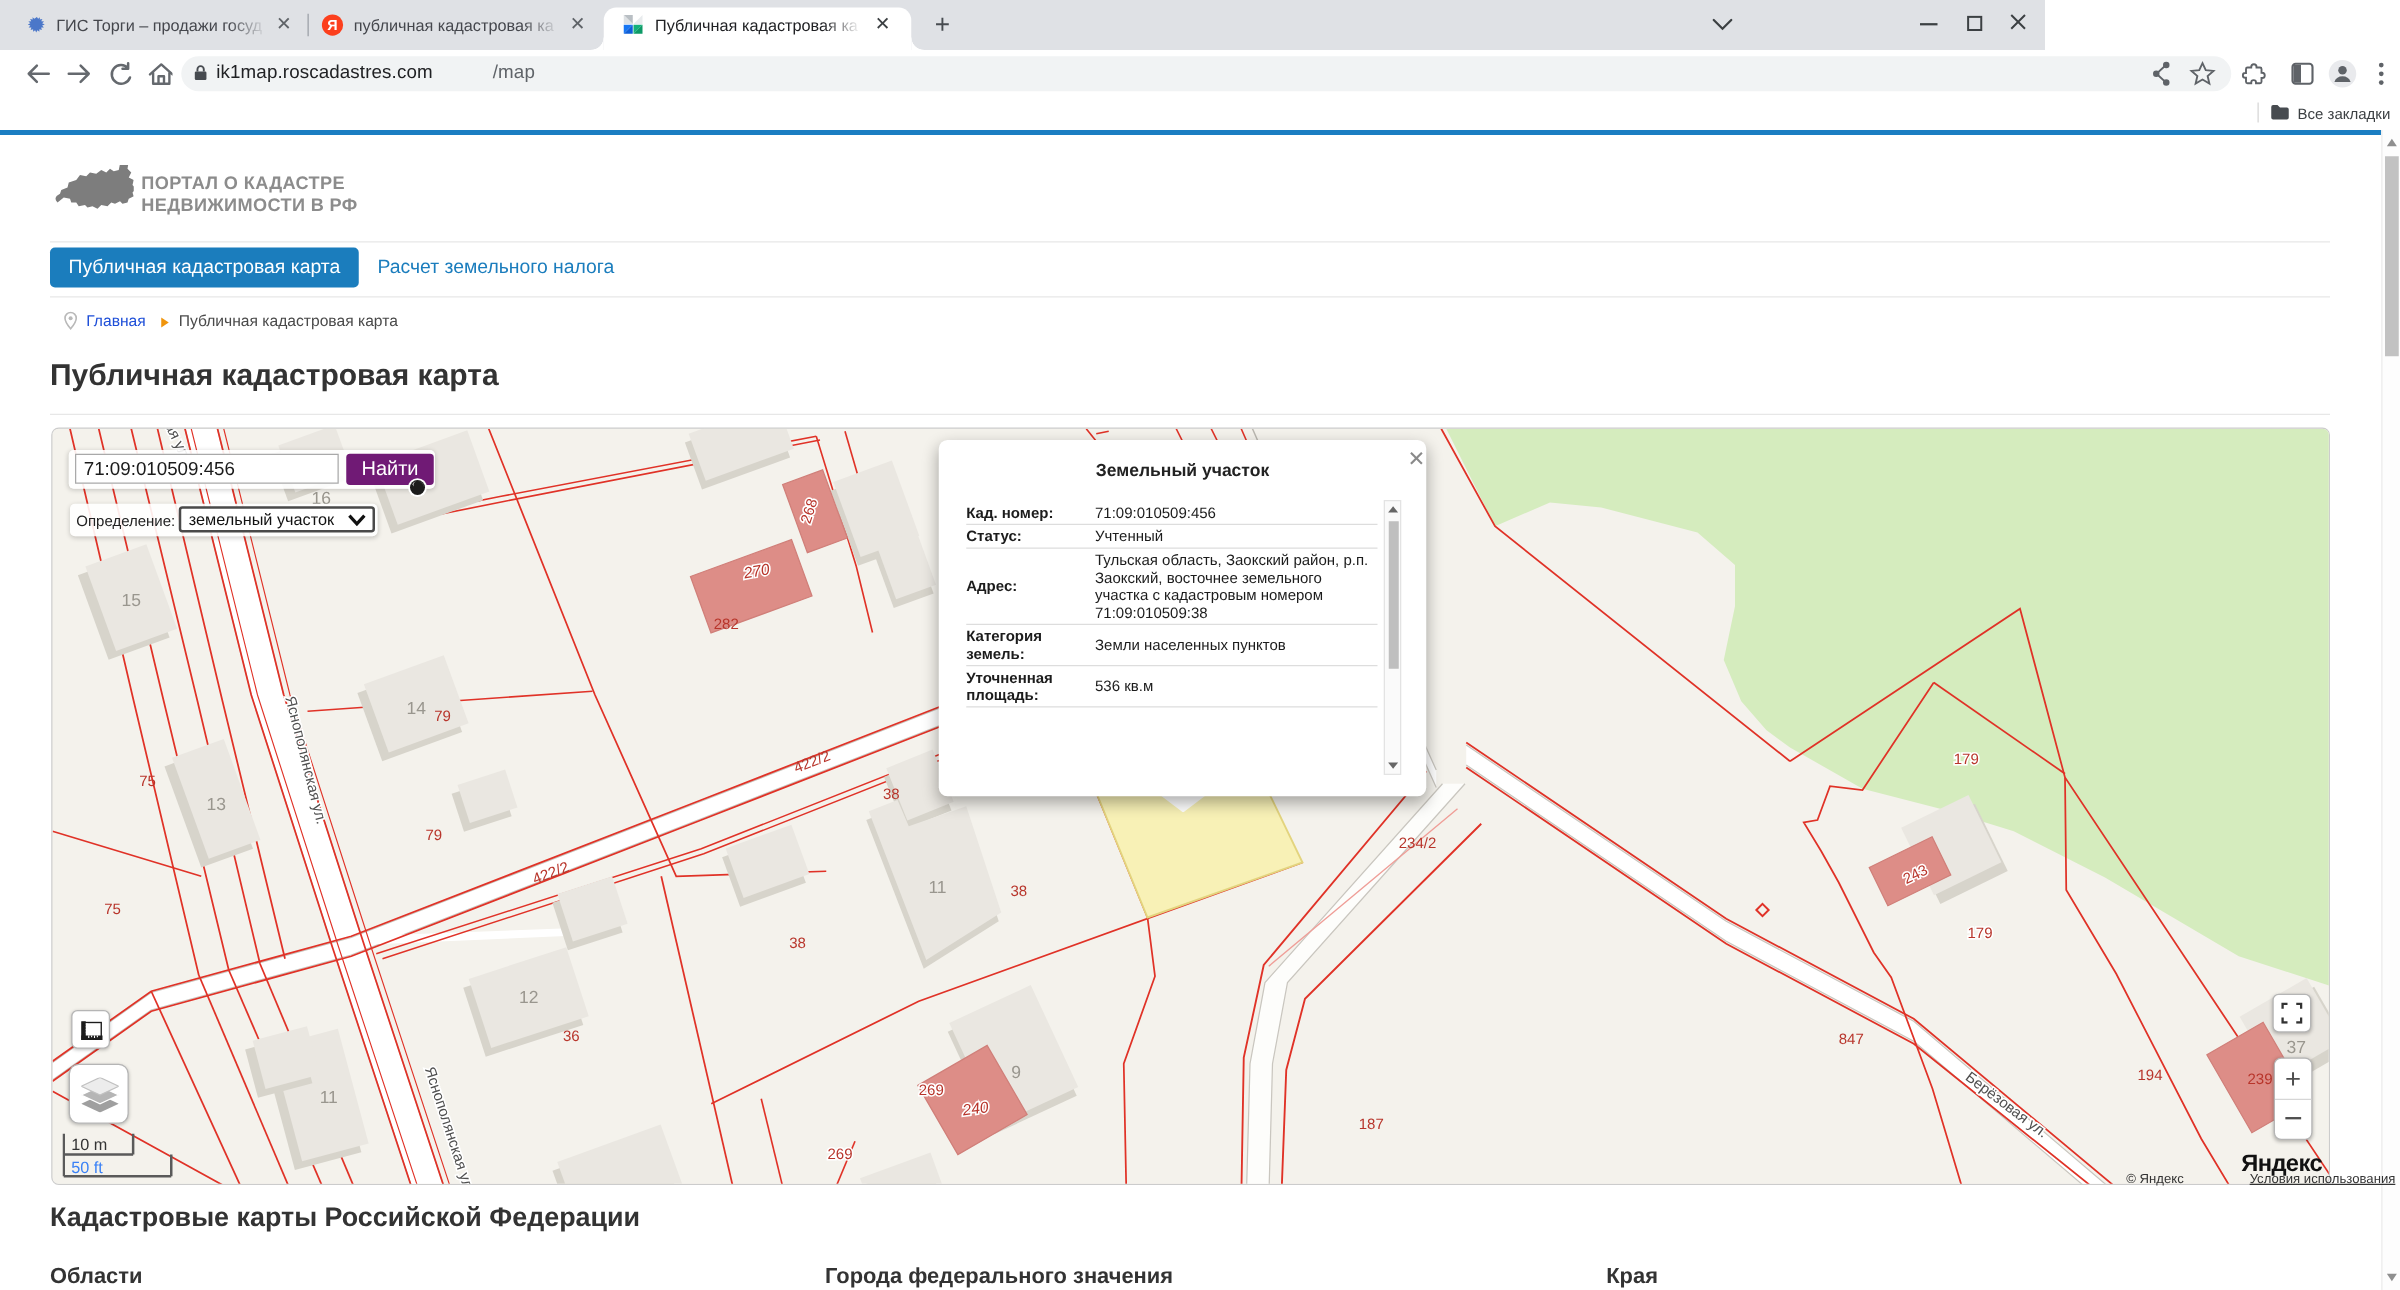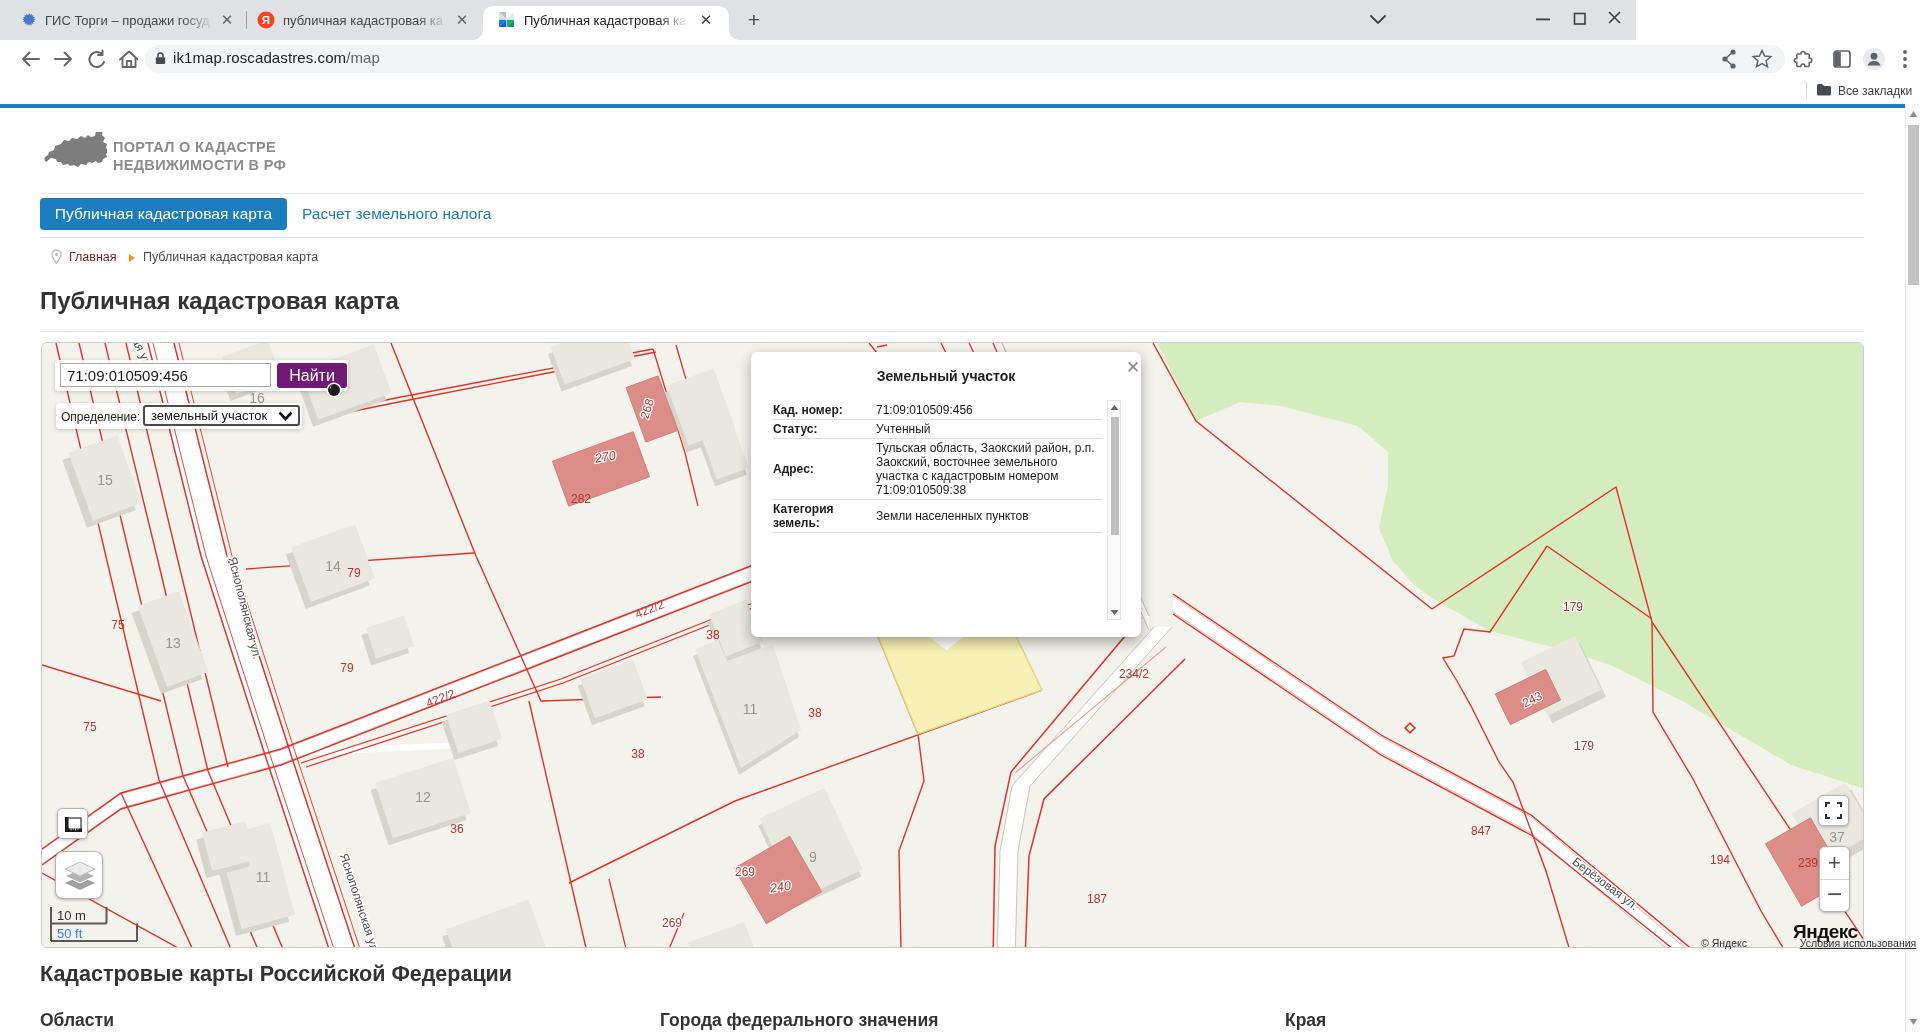--- a/index.html
+++ b/index.html
@@ -122,21 +122,21 @@
         <path d="M37 13 H53 M46.5 6.5 L53 13 l-6.5 6.5"></path>
         <path d="M84.5 8.5 A 7.5 7.5 0 1 0 86 16 M84.5 4.5 v4.5 h-4.5"></path>
         <path d="M102 13.5 L111 5.5 L120 13.5 M104.5 12 V21 h13 V12 M108.8 21 v-6 h4.4 v6" stroke-width="1.9"></path>
       </g>
     </svg>
     <div id="urlpill"></div>
     <svg style="position:absolute;left:155px;top:51px;" width="11" height="14" viewBox="0 0 13 16">
       <rect x="1" y="7" width="11" height="8" rx="1.2" fill="#474b50"></rect>
       <path d="M3.5 7 V5 a3 3 0 0 1 6 0 V7" stroke="#474b50" stroke-width="1.8" fill="none"></path>
     </svg>
-    <div id="urltext">ik1map.roscadastres.com<span style="color:#5f6368;">/map</span></div>
+    <div id="urltext">ik1map.roscadastres.com<span style="color:#5f6368;margin-left:48px;">/map</span></div>
     <svg style="position:absolute;left:1722px;top:46px;" width="190" height="26" viewBox="0 0 190 26">
       <g fill="none" stroke="#5f6368" stroke-width="1.7">
         <circle cx="11" cy="6" r="2.6" fill="#5f6368" stroke="none"></circle>
         <circle cx="11" cy="20" r="2.6" fill="#5f6368" stroke="none"></circle>
         <circle cx="3" cy="13" r="2.6" fill="#5f6368" stroke="none"></circle>
         <path d="M4.5 11.8 L9.5 7.2 M4.5 14.2 L9.5 18.8" stroke-width="1.4"></path>
         <path d="M40 4.5 l2.6 5.6 6.2.6-4.7 4.1 1.4 6-5.5-3.2-5.5 3.2 1.4-6-4.7-4.1 6.2-.6 z" stroke-width="1.5"></path>
         <path d="M76 8 h3 v-0.5 a2.1 2.1 0 1 1 4.2 0 V8 H86 a1.2 1.2 0 0 1 1.2 1.2 v3 h0.5 a2.1 2.1 0 1 1 0 4.2 h-0.5 v3 a1.2 1.2 0 0 1 -1.2 1.2 h-3.2 v-0.6 a1.9 1.9 0 1 0 -3.8 0 v0.6 H76 a1.2 1.2 0 0 1 -1.2-1.2 v-3.2 h-0.6 a1.9 1.9 0 1 1 0-3.8 h0.6 V9.2 A1.2 1.2 0 0 1 76 8 Z" stroke-width="1.5"></path>
         <rect x="112" y="5" width="16" height="16" rx="2.5" stroke-width="1.7"></rect>
         <rect x="112.8" y="5.8" width="6" height="14.4" fill="#5f6368" stroke="none"></rect>
@@ -174,21 +174,21 @@
   <div class="logot" style="top:157px;">НЕДВИЖИМОСТИ В РФ</div>
   <div class="sep" style="top:193px;"></div>
   <div id="navbtn">Публичная кадастровая карта</div>
   <div id="navlink">Расчет земельного налога</div>
   <div class="sep" style="top:237px;"></div>
   <div id="crumbs">
     <svg style="position:absolute;left:11px;top:0px;" width="11" height="15" viewBox="0 0 11 15">
         <path d="M5.5 1 a4.5 4.5 0 0 1 4.5 4.5 q0 3-4.5 8.5 q-4.5-5.5-4.5-8.5 A4.5 4.5 0 0 1 5.5 1 Z" fill="none" stroke="#b9b9b9" stroke-width="1.3"></path>
         <circle cx="5.5" cy="5.5" r="1.6" fill="#b9b9b9"></circle>
       </svg>
-    <span style="position:absolute;left:29px;top:1px;color:#7f1d1d;">Главная</span>
+    <span style="position:absolute;left:29px;top:1px;color:#1d4ed8;">Главная</span>
     <svg style="position:absolute;left:88px;top:4px;" width="8" height="10" viewBox="0 0 8 10">
         <path d="M1 1 L7 5 L1 9 Z" fill="#f0950c"></path>
       </svg>
     <span style="position:absolute;left:103px;top:1px;">Публичная кадастровая карта</span>
   </div>
   <h1>Публичная кадастровая карта</h1>
   <div class="sep" style="top:331px;"></div>
 
   <div id="map">
 <svg id="mapsvg" width="1823" height="606" viewBox="0 0 1823 606">
@@ -421,20 +421,24 @@
               <td>Учтенный</td>
             </tr>
         <tr>
               <td class="l">Адрес:</td>
               <td>Тульская область, Заокский район, р.п. Заокский, восточнее земельного участка с кадастровым номером 71:09:010509:38</td>
             </tr>
         <tr>
               <td class="l">Категория земель:</td>
               <td>Земли населенных пунктов</td>
             </tr>
+        <tr>
+              <td class="l">Уточненная площадь:</td>
+              <td>536 кв.м</td>
+            </tr>
       </tbody>
         </table>
     </div>
     <div id="pscroll">
       <svg style="position:absolute;left:2px;top:3px;" width="9" height="7" viewBox="0 0 9 7">
           <path d="M0.5 6 L4.5 1 L8.5 6 Z" fill="#666"></path>
         </svg>
       <div id="pthumb"></div>
       <svg style="position:absolute;left:2px;bottom:3px;" width="9" height="7" viewBox="0 0 9 7">
           <path d="M0.5 1 L4.5 6 L8.5 1 Z" fill="#666"></path>

